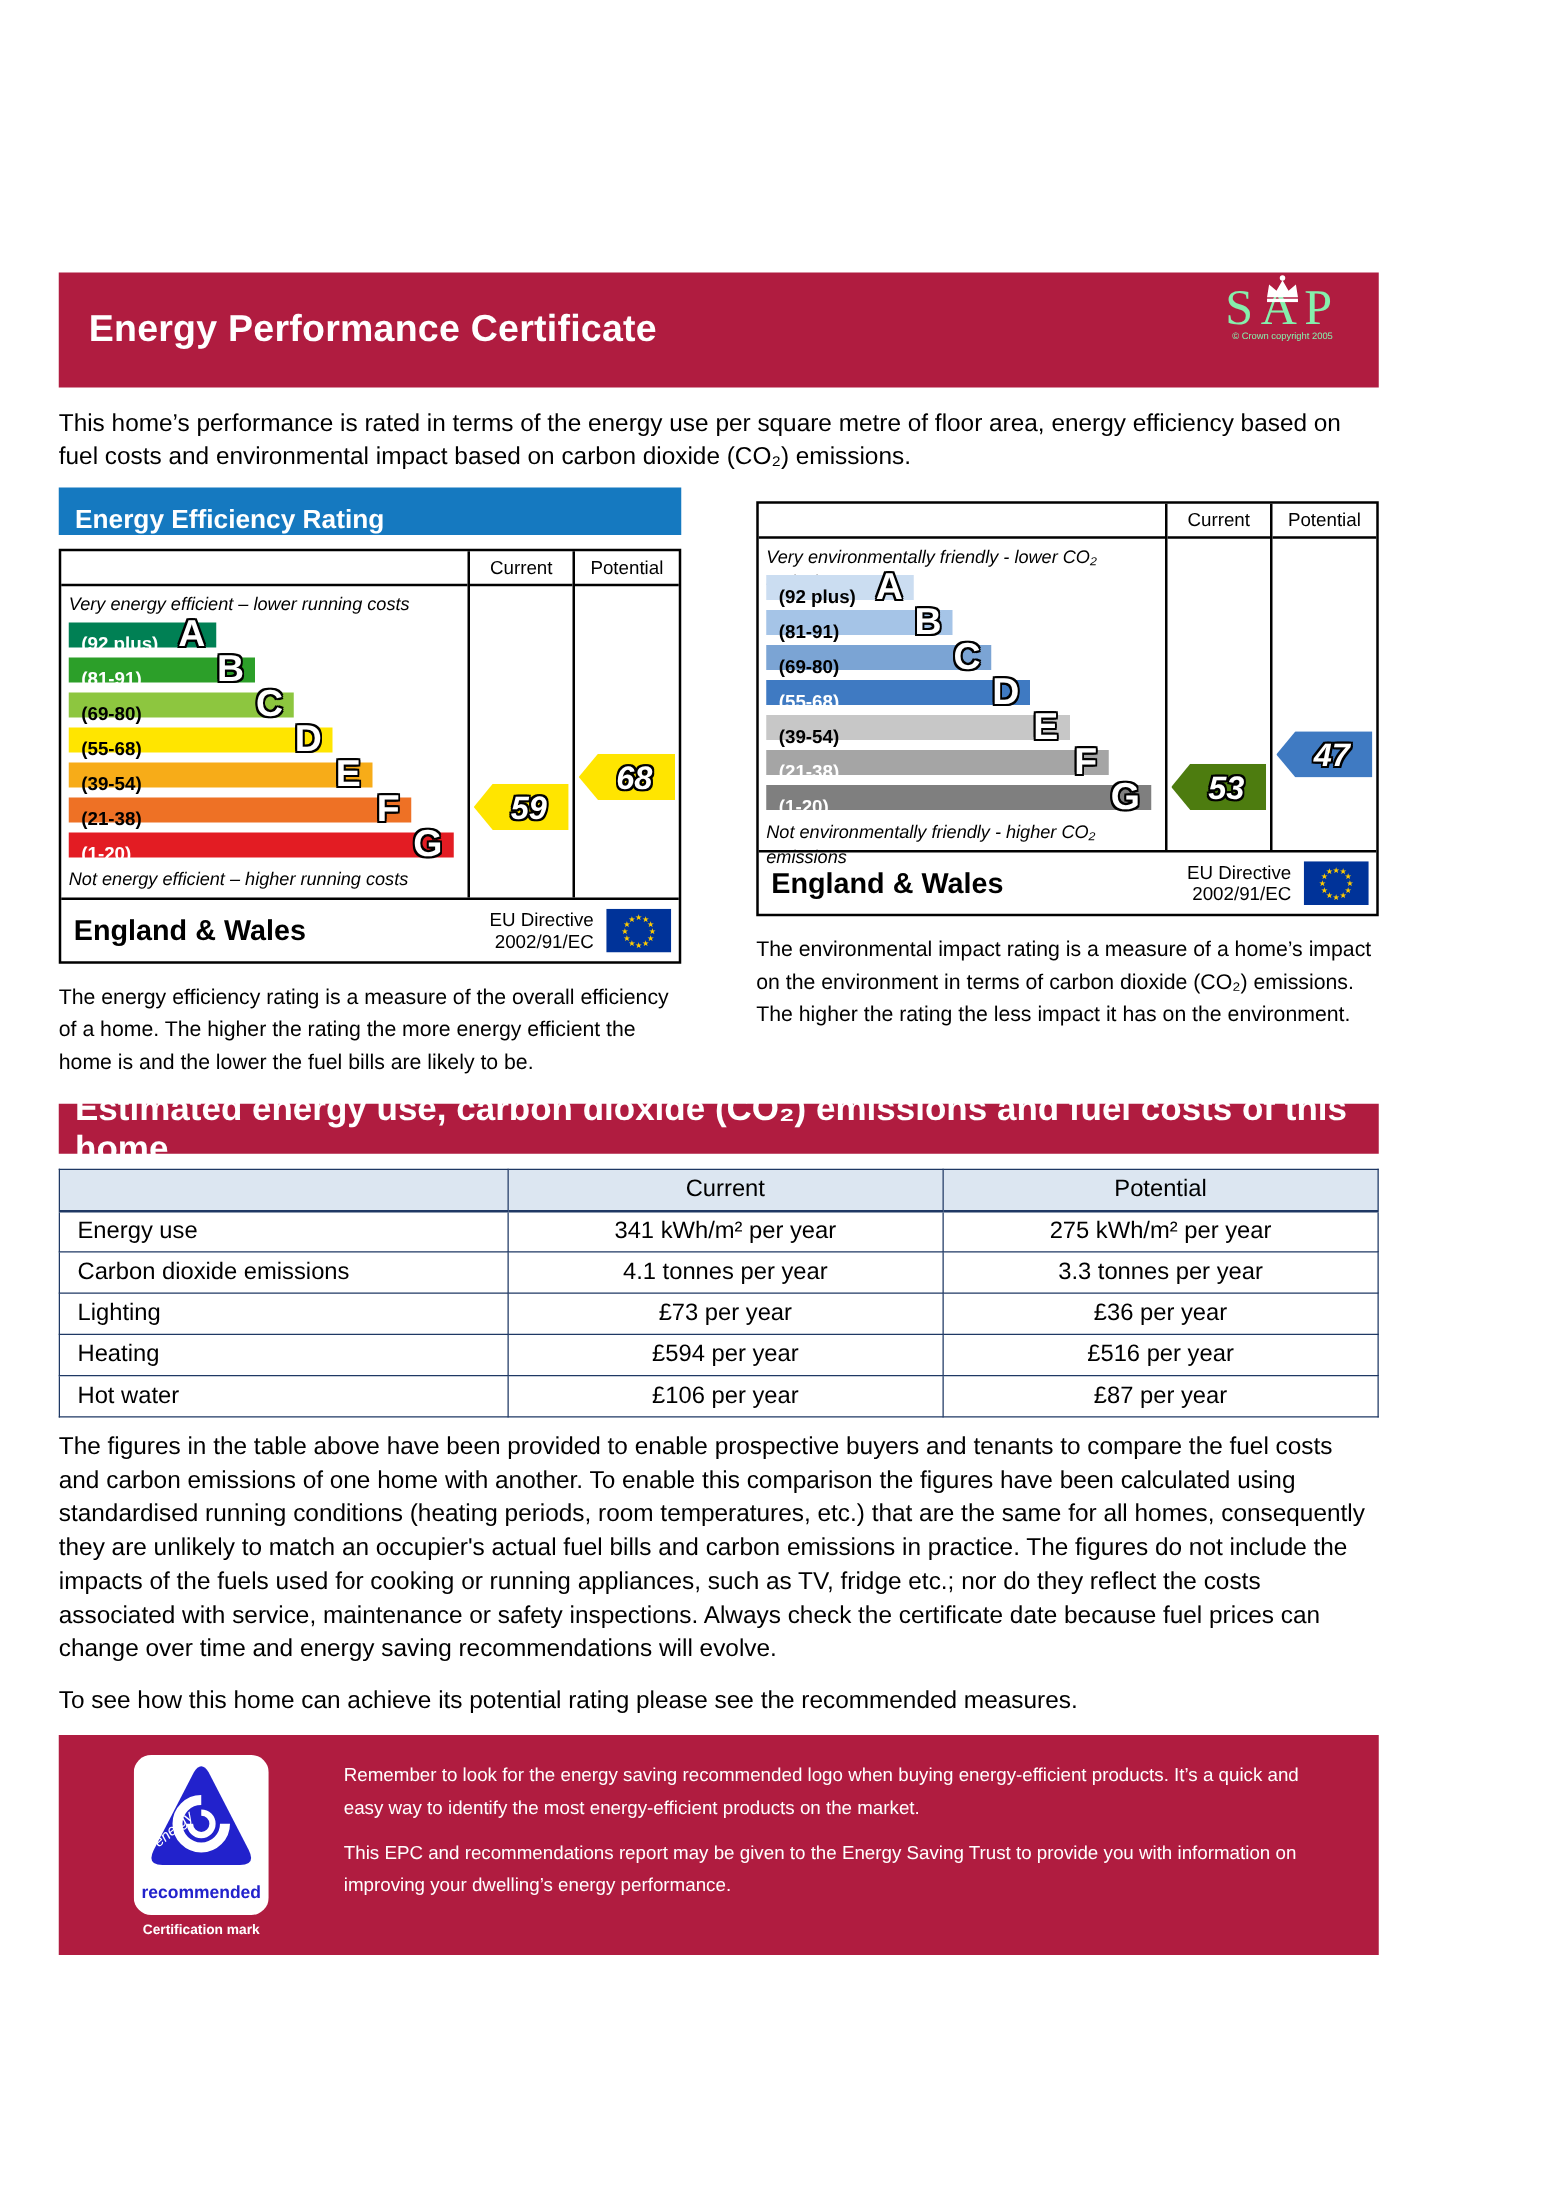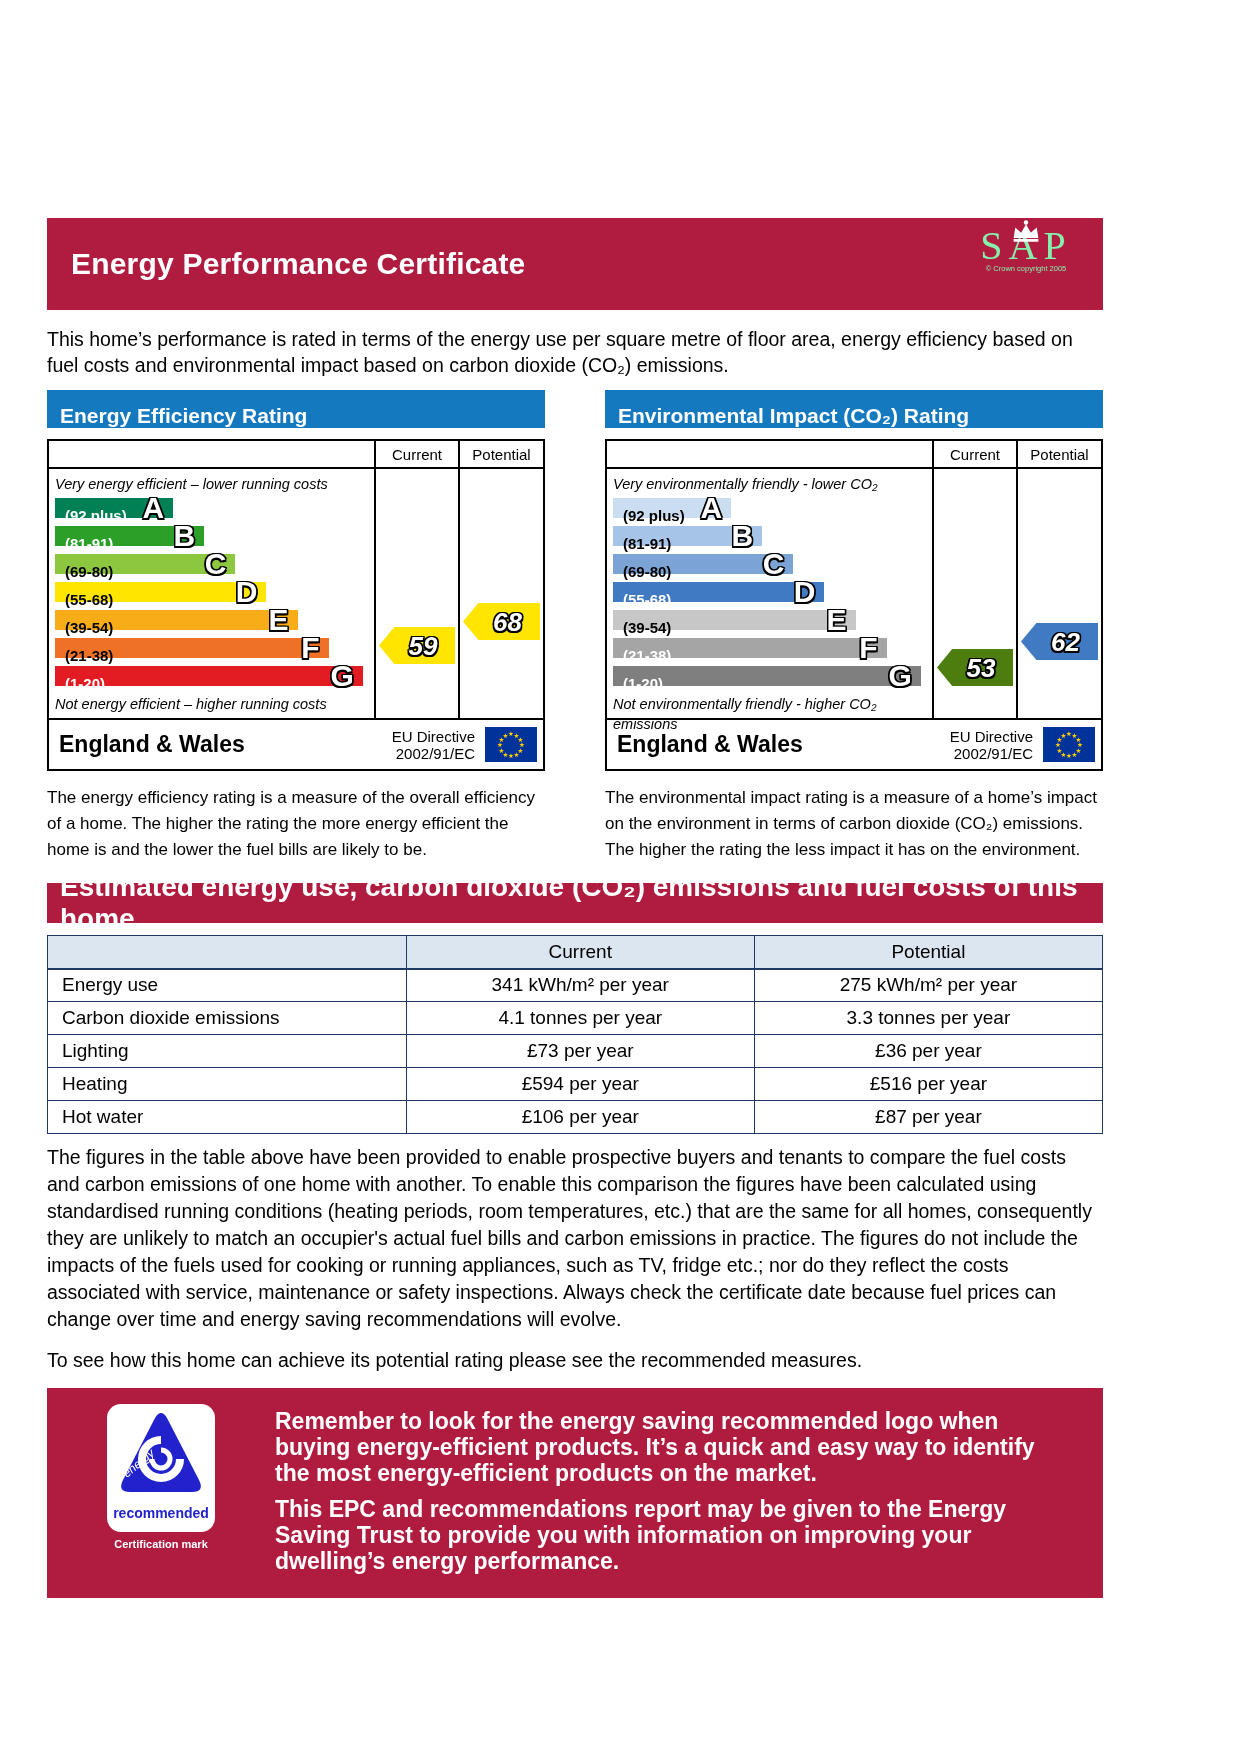--- a/index.html
+++ b/index.html
@@ -93,21 +93,21 @@
   .see-measures { margin-top:16px; font-size:19.5px; }
 
   
   .bottom-box {
     margin-top:16px; background:#b01c40; color:#fff;
     display:flex; padding:14px 30px 14px 0; min-height:162px;
   }
   .logo-col { width:228px; display:flex; flex-direction:column; align-items:center; padding-top:2px; }
   .cert-mark { font-size:11px; font-weight:bold; margin-top:6px; }
   .text-col { flex:1; padding-top:6px; }
-  .text-col p { font-size:23px; line-height:26px; margin-bottom:10px;font-weight:bold; }
+  .text-col p { font-size:15px; line-height:26px; margin-bottom:10px; }
 </style>
 </head>
 <body>
 
 <div class="page">
 
   <header class="band">
     <h1>Energy Performance Certificate</h1>
     <div class="sap">
       <svg class="sap-crown" width="34" height="22" viewBox="0 0 24 16">
@@ -204,23 +204,20 @@
                 <text x="16.5" y="14.5">★</text>
                 <text x="20.5" y="10.5">★</text>
             </g>
           </svg>
         </div>
       </div>
       <p class="desc">The energy efficiency rating is a measure of the overall efficiency of a home. The higher the rating the more energy efficient the home is and the lower the fuel bills are likely to be.</p>
     </section>
 
     <section class="chart-col">
-      <div class="section-header">
-        <span>Environmental Impact (CO₂) Rating</span>
-      </div>
       <div class="chart-box">
         <div class="chart-grid">
           <div class="cg-col col-labels">
             <div class="col-head"></div>
             <div class="col-body bands-wrap">
               <div class="scale-caption">Very environmentally friendly - lower CO₂ emissions</div>
               <div class="band-row" style="background-color: rgb(203, 221, 241);">
                 <span class="range" style="color: rgb(0, 0, 0);">(92 plus)</span>
                 <span class="letter">A</span>
               </div>
@@ -256,21 +253,21 @@
             <div class="col-body">
               <div class="arrow" style="top: 180px; background-color: #4d7c0f;">
                 <span>53</span>
               </div>
             </div>
           </div>
           <div class="cg-col col-pot">
             <div class="col-head">Potential</div>
             <div class="col-body">
               <div class="arrow" style="top: 154px; background-color: rgb(63, 122, 194);">
-                <span>62</span>
+                <span>47</span>
               </div>
             </div>
           </div>
         </div>
         <div class="chart-footer">
           <span class="region">England &amp; Wales</span>
           <span class="directive">
             <span>EU Directive</span><br>
             <span>2002/91/EC</span>
           </span>

